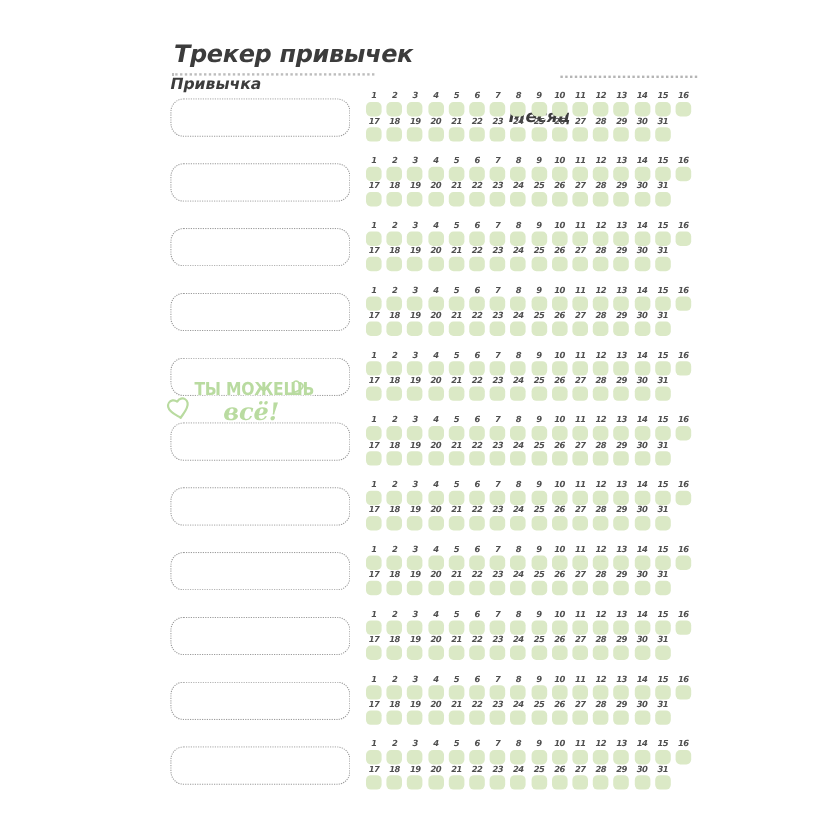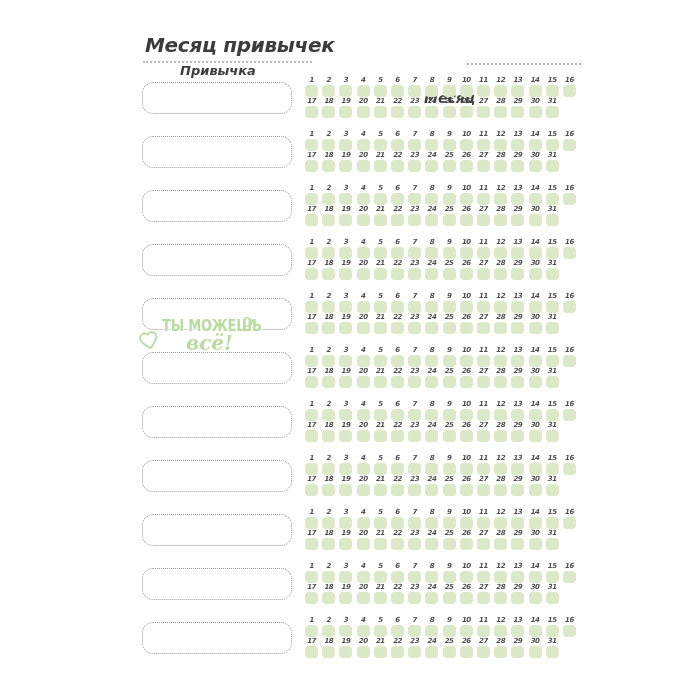--- a/index.html
+++ b/index.html
@@ -29,21 +29,21 @@
   .month-label{
     position:absolute;left:424px;top:46px;
     font-size:14px;font-style:italic;font-weight:600;color:#3c3c3c;margin-top:44px;
   }
   .month-line{
     position:absolute;left:467px;top:49px;width:114px;height:14px;
     border-bottom:2px dotted #b5b5b5;
   }
   .habit-label{
     position:absolute;left:142px;top:63px;width:152px;
-    text-align:center;font-size:13px;font-style:italic;font-weight:600;color:#3c3c3c;
+    text-align:left;font-size:13px;font-style:italic;font-weight:600;color:#3c3c3c;
   }
   
   .rows{
     position:absolute;left:142px;top:76px;width:440px;
   }
   .trow{
     position:relative;height:42px;margin-bottom:12px;
   }
   .hbox{
     position:absolute;left:0;top:6px;
@@ -89,21 +89,21 @@
     font-size:20px;font-style:italic;font-weight:bold;white-space:nowrap;text-align:right;
   }
   .heart-icon{position:absolute;left:2px;top:15px;}
   .sparkle-icon{position:absolute;left:105px;top:-1px;}
 </style>
 </head>
 <body>
 
 <div class="page">
 
-  <div class="title">Месяц привычек</div>
+  <div class="title">Трекер привычек</div>
   <div class="title-underline"></div>
 
   <div class="month-label">Месяц</div>
   <div class="month-line"></div>
 
   <div class="habit-label">Привычка</div>
 
   <div class="rows">
       <div class="trow">
         <div class="hbox"></div>

